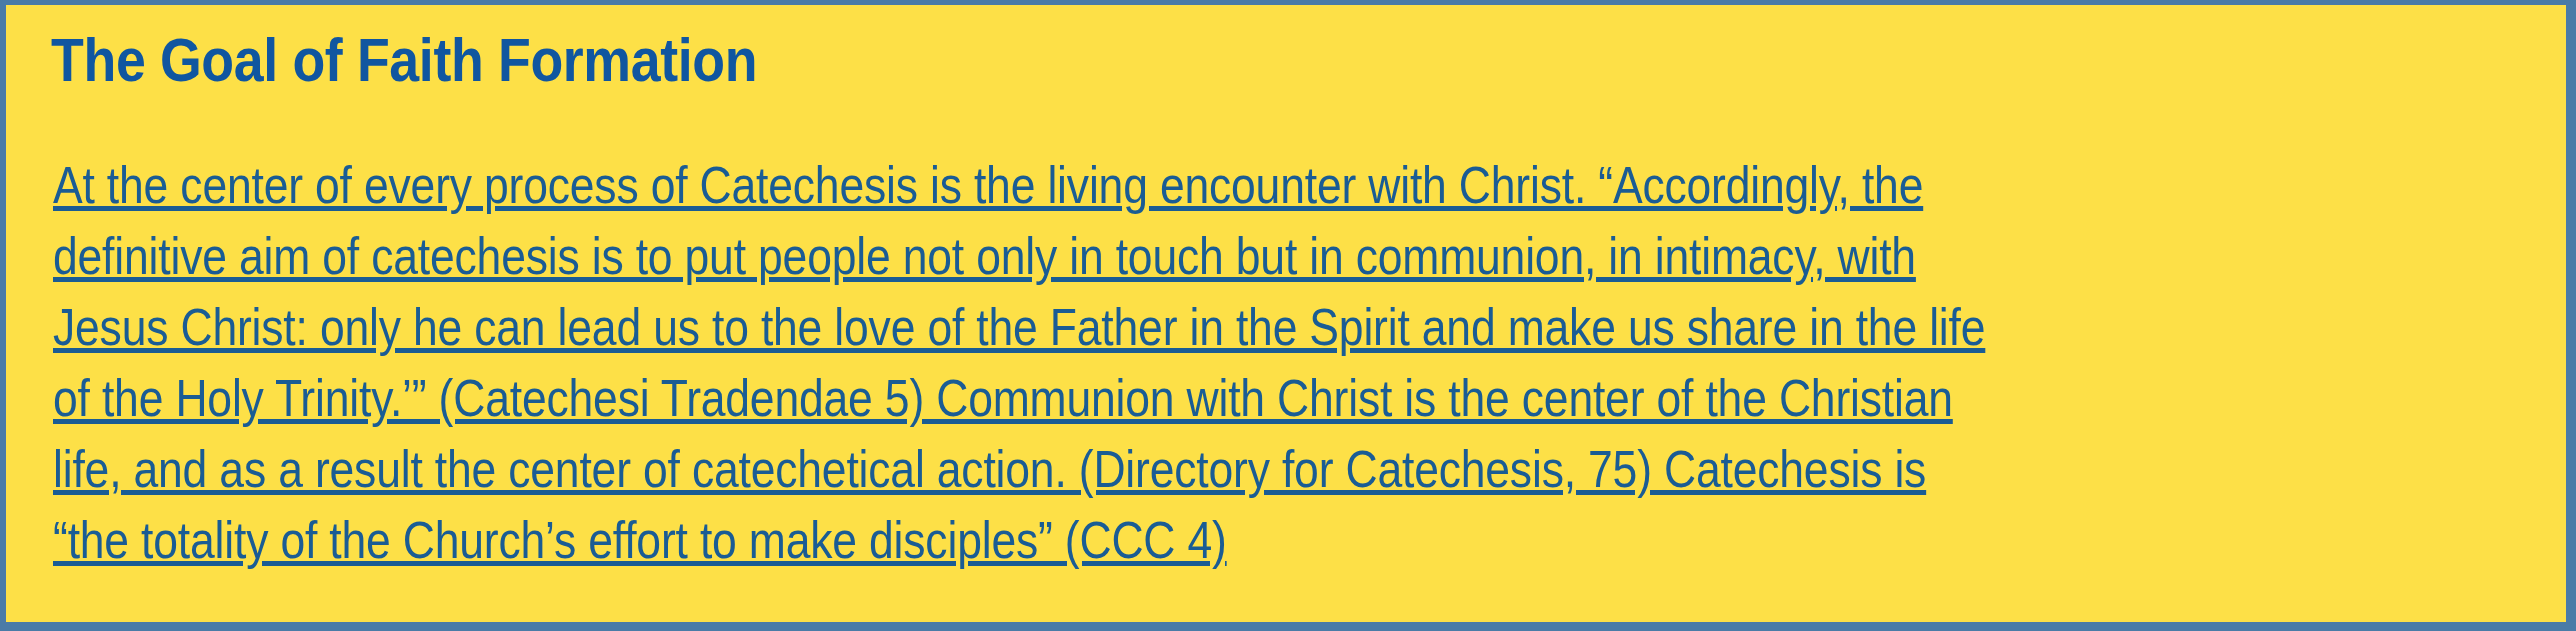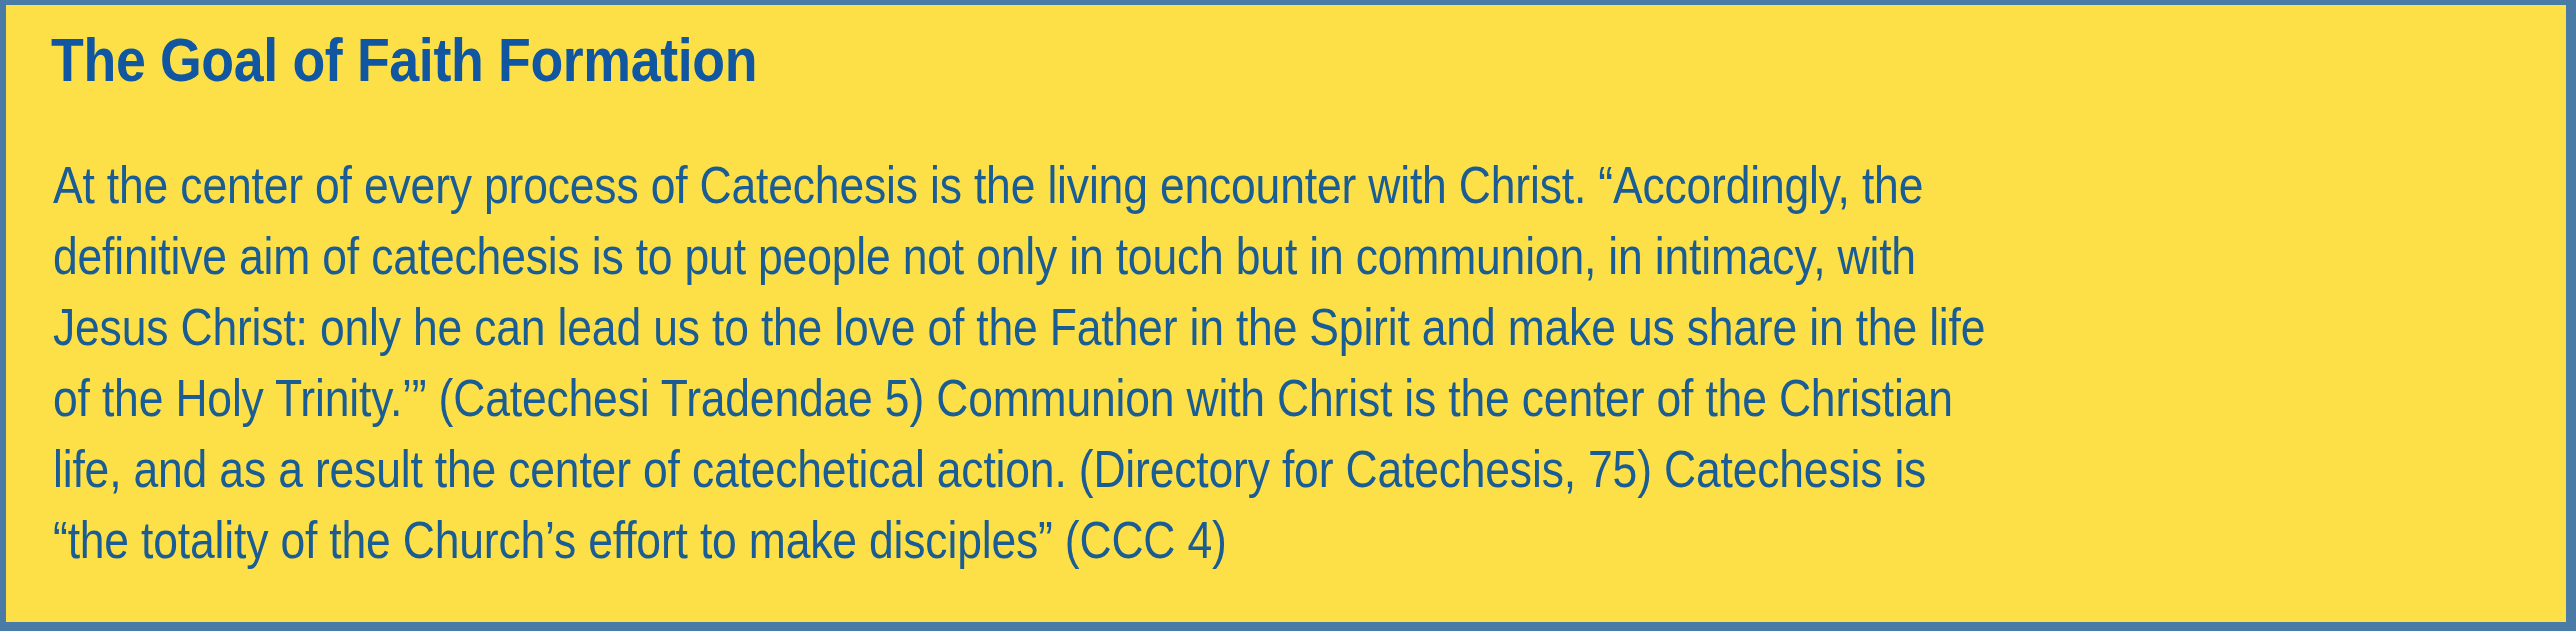--- a/index.html
+++ b/index.html
@@ -76,21 +76,21 @@
   }
 </style>
 </head>
 <body>
 
 <div class="callout" style="background: #fde047; border-color: rgb(74, 123, 167);">
   <div class="callout-inner">
 
     <h1 class="callout-title" style="color: rgb(16, 86, 160);">The Goal of Faith Formation</h1>
 
-    <p class="callout-body" style="color: rgb(26, 92, 148);">
+    <p class="callout-body" style="color: rgb(26, 92, 148); text-decoration: underline;">
       <span class="body-line">At the center of every process of Catechesis is the living encounter with Christ. “Accordingly, the</span>
       <span class="body-line">definitive aim of catechesis is to put people not only in touch but in communion, in intimacy, with</span>
       <span class="body-line">Jesus Christ: only he can lead us to the love of the Father in the Spirit and make us share in the life</span>
       <span class="body-line">of the Holy Trinity.’” (Catechesi Tradendae 5) Communion with Christ is the center of the Christian</span>
       <span class="body-line">life, and as a result the center of catechetical action. (Directory for Catechesis, 75) Catechesis is</span>
       <span class="body-line">“the totality of the Church’s effort to make disciples” (CCC 4)</span>
     </p>
 
   </div>
 </div>

